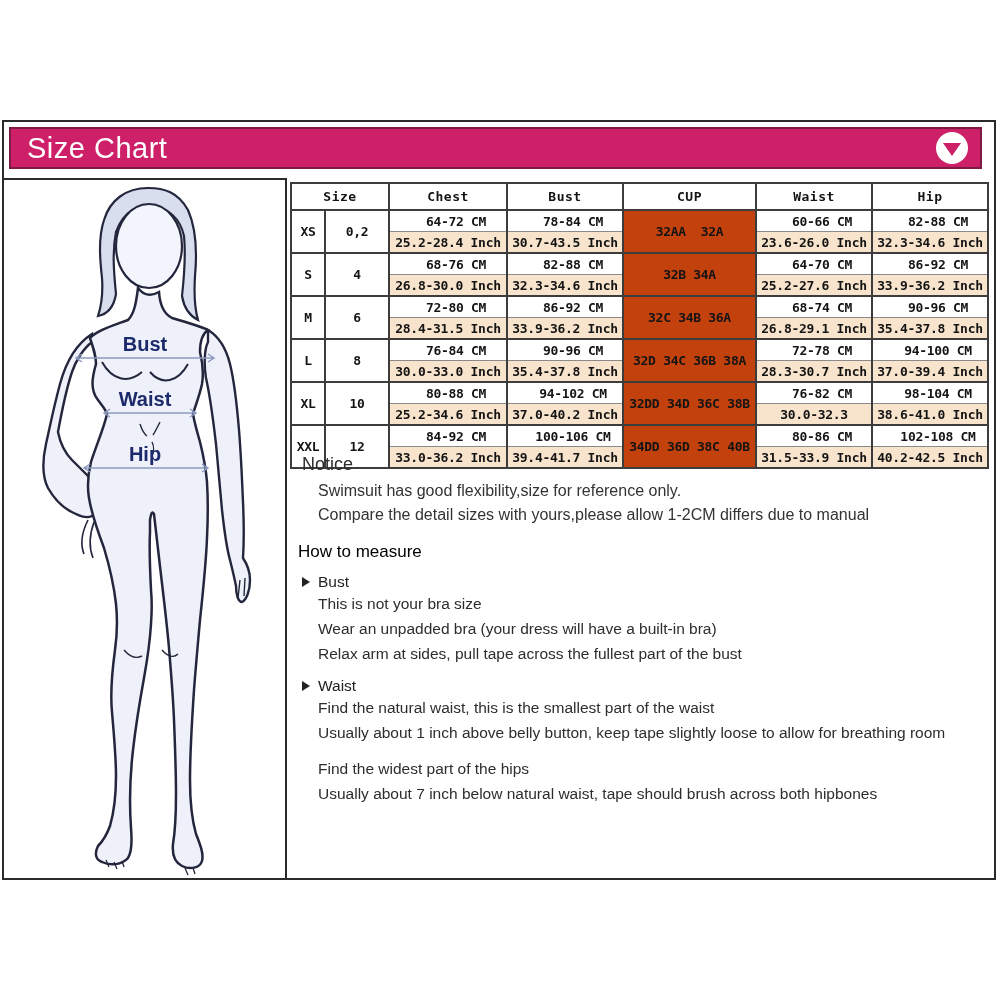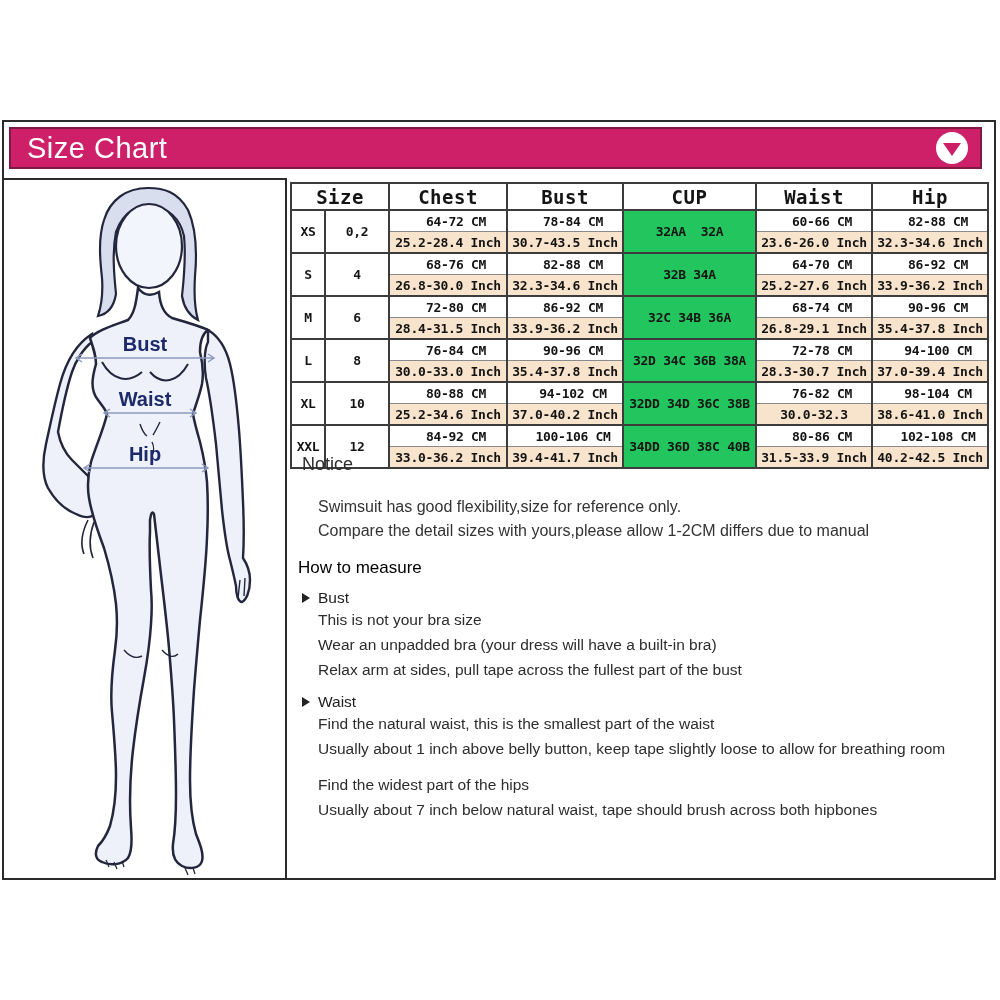--- a/index.html
+++ b/index.html
@@ -46,31 +46,31 @@
   
   .size-table{
     position:absolute;left:286px;top:60px;border-collapse:collapse;
     font-family:"DejaVu Sans Mono", monospace;font-weight:bold;color:#141414;
     table-layout:fixed;width:698px;
   }
   .size-table th,.size-table td{
     border:2px solid #3c3c3c;text-align:center;vertical-align:middle;
     padding:0;overflow:hidden;
   }
-  .size-table th{height:25px;font-size:19px;letter-spacing:.5px;}
+  .size-table th{height:25px;font-size:13px;letter-spacing:.5px;}
   .size-table td{font-size:13px;letter-spacing:-0.3px;height:20px;}
   .size-table td.cm{border-bottom:1px solid #8a8a8a;background:#ffffff;padding-left:16px;}
   .size-table td.inch{border-top:1px solid #8a8a8a;background:#f8e4cc;}
-  .size-table td.cup{white-space:pre;background:#22c55e;}
+  .size-table td.cup{white-space:pre;background:#c2410c;}
   col.c-sz1{width:34px;} col.c-sz2{width:64px;}
   col.c-chest{width:118px;} col.c-bust{width:116px;} col.c-cup{width:133px;}
   col.c-waist{width:116px;} col.c-hip{width:116px;}
   
   .right-col{position:absolute;left:292px;top:332px;width:702px;}
-  .notice-title{font-size:18px;color:#2e2e2e;margin:0 0 20px 6px;}
+  .notice-title{font-size:18px;color:#2e2e2e;margin:0 0 4px 6px;}
   .notice-line{margin-left:22px;font-size:16px;line-height:24px;color:#333;}
   .htm-title{font-size:17px;color:#000000;margin:15px 0 2px 2px;}
   .htm-section{margin-top:11px;}
   .htm-head{font-size:15.5px;color:#222;margin-left:6px;display:flex;align-items:center;}
   .bullet-tri{
     width:0;height:0;border-top:5px solid transparent;border-bottom:5px solid transparent;
     border-left:8px solid #222;margin-right:8px;flex:0 0 auto;
   }
   .htm-line{margin-left:22px;font-size:15.5px;line-height:25px;color:#2d2d2d;white-space:nowrap;}
 </style>

